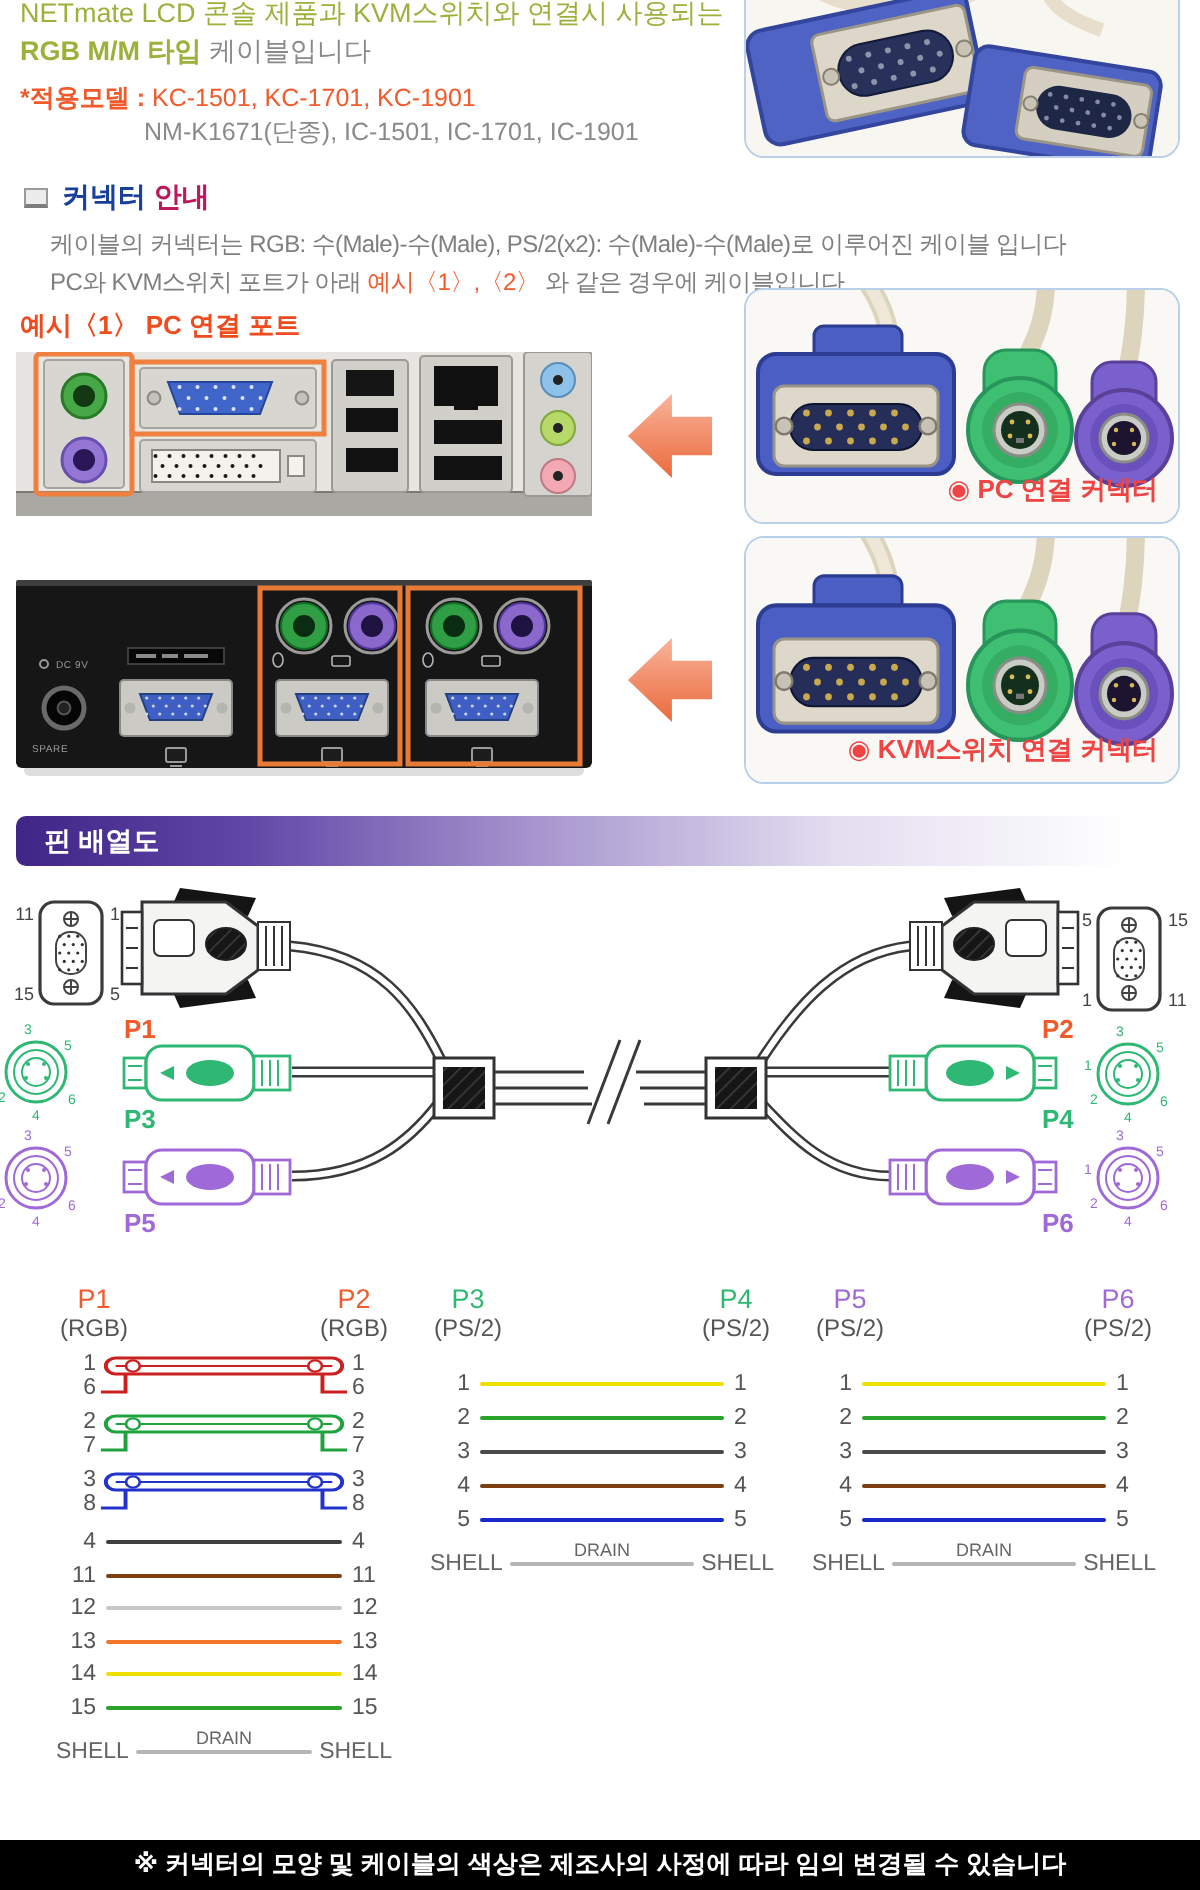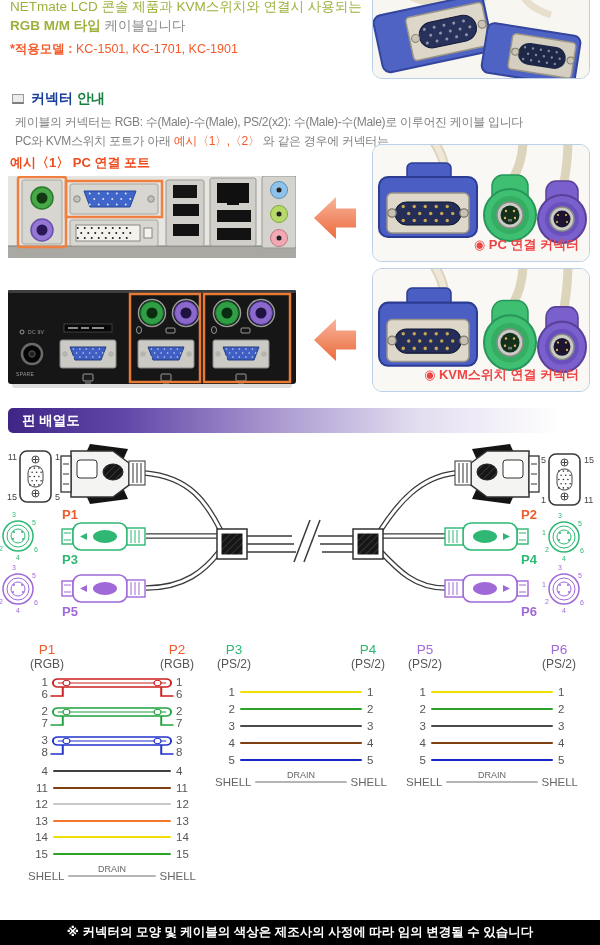--- a/index.html
+++ b/index.html
@@ -12,22 +12,22 @@
   .green{color:#9cb13c}
   .gray{color:#8a8a8a}
   .orange{color:#f15a2b}
   .bold{font-weight:bold}
   .models{margin-top:6px;font-size:12.5px;line-height:17px}
   .model2{padding-left:62px}
   
   .guide-title{left:12px;top:90px;font-size:14px;font-weight:bold}
   .guide-icon{display:inline-block;width:12px;height:10px;background:#ececec;border:1px solid #9a9a9a;border-bottom:2px solid #7d7d7d;margin-right:7px;vertical-align:-1px}
   .navy{color:#18409a}
-  .ltblue{color:#15803d}
-  .guide-desc{left:15px;top:113px;font-size:12px;letter-spacing:-0.3px;color:#7f7f7f;line-height:18.5px;white-space:nowrap}
+  .ltblue{color:#be185d}
+  .guide-desc{left:25px;top:113px;font-size:12px;letter-spacing:-0.3px;color:#7f7f7f;line-height:18.5px;white-space:nowrap}
   .ex-title{font-size:13px;font-weight:bold;color:#ee4c1e;white-space:nowrap}
   
   .photo-box{border:1px solid #b9d0e8;border-radius:10px;background:#faf9f5;overflow:hidden}
   .photo-box svg{display:block;width:100%;height:100%}
   .caption{position:absolute;right:10px;bottom:7px;font-size:13px;font-weight:bold;color:#ef4444;white-space:nowrap}
   .plain-photo svg{display:block}
   
   .pinbar{left:8px;top:408px;width:584px;height:25px;border-radius:5px;color:#fff;font-size:13.5px;font-weight:bold;line-height:25px;padding-left:14px;
     background:linear-gradient(90deg,#3f2585 0%,#6148a8 20%,#a897cf 45%,#e3ddf0 70%,#ffffff 95%)}
   
@@ -78,20 +78,21 @@
   </defs>
 </svg>
 
 <div class="page">
 
   <div class="abs intro">
     <div class="green">NETmate LCD 콘솔 제품과 KVM스위치와 연결시 사용되는</div>
     <div><span class="green bold">RGB M/M 타입</span><span class="gray"> 케이블입니다</span></div>
     <div class="models">
       <div><span class="orange bold">*적용모델 : </span><span class="orange">KC-1501, KC-1701, KC-1901</span></div>
+      <div class="gray model2">NM-K1671(단종), IC-1501, IC-1701, IC-1901</div>
     </div>
   </div>
 
   <div class="abs photo-box" style="left:372px;top:-10px;width:218px;height:89px">
     <svg viewBox="0 0 216 87" preserveAspectRatio="none">
       <rect x="0" y="0" width="216" height="87" fill="#f8f6f1"></rect>
       <path d="M30,0 C55,18 95,14 120,2" stroke="#e7dfcb" stroke-width="9" fill="none"></path>
       <path d="M150,0 C150,10 160,18 178,24" stroke="#e7dfcb" stroke-width="7" fill="none"></path>
       <g transform="translate(68,42) rotate(-12)">
         <rect x="-64" y="-30" width="112" height="58" rx="8" fill="#4f63c4" stroke="#33459c" stroke-width="2"></rect>
@@ -142,21 +143,21 @@
         <circle cx="35" cy="0" r="3.5" fill="#c9c4b6" stroke="#85806f"></circle>
       </g>
     </svg>
   </div>
 
   <div class="abs guide-title">
     <span class="guide-icon"></span><span class="navy">커넥터</span><span class="ltblue"> 안내</span>
   </div>
   <div class="abs guide-desc">
     <div>케이블의 커넥터는 RGB: 수(Male)-수(Male), PS/2(x2): 수(Male)-수(Male)로 이루어진 케이블 입니다</div>
-    <div><span>PC와 KVM스위치 포트가 아래 </span><span class="orange">예시〈1〉,〈2〉</span><span> 와 같은 경우에 커넥터는</span></div>
+    <div><span>PC와 KVM스위치 포트가 아래 </span><span class="orange">예시〈1〉,〈2〉</span><span> 와 같은 경우에 케이블입니다</span></div>
   </div>
 
   <div class="abs ex-title" style="left:10px;top:154px">예시〈1〉 PC 연결 포트</div>
   <div class="abs plain-photo" style="left:8px;top:176px">
     <svg width="288" height="82" viewBox="0 0 288 82">
       <rect x="0" y="0" width="288" height="72" fill="#e6e5e1"></rect>
       <rect x="0" y="70" width="288" height="12" fill="#a9a8a2"></rect>
       <line x1="0" y1="70" x2="288" y2="70" stroke="#7a7a74"></line>
       <g>
         <rect x="14" y="4" width="40" height="64" rx="2" fill="#d7d6d0" stroke="#a5a49e"></rect>

